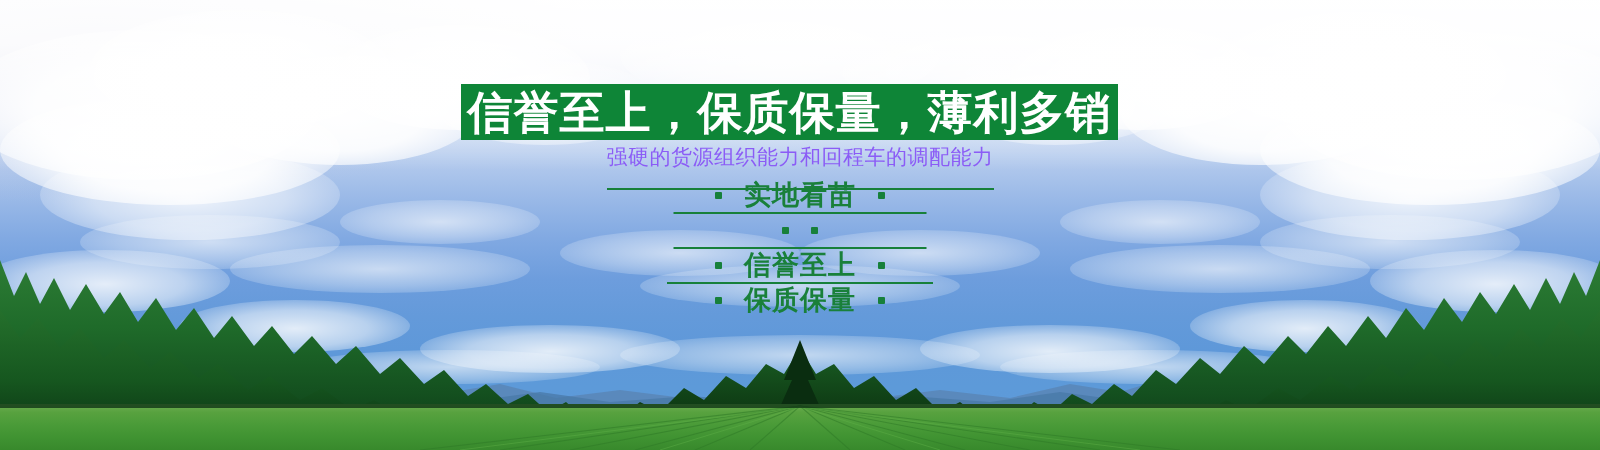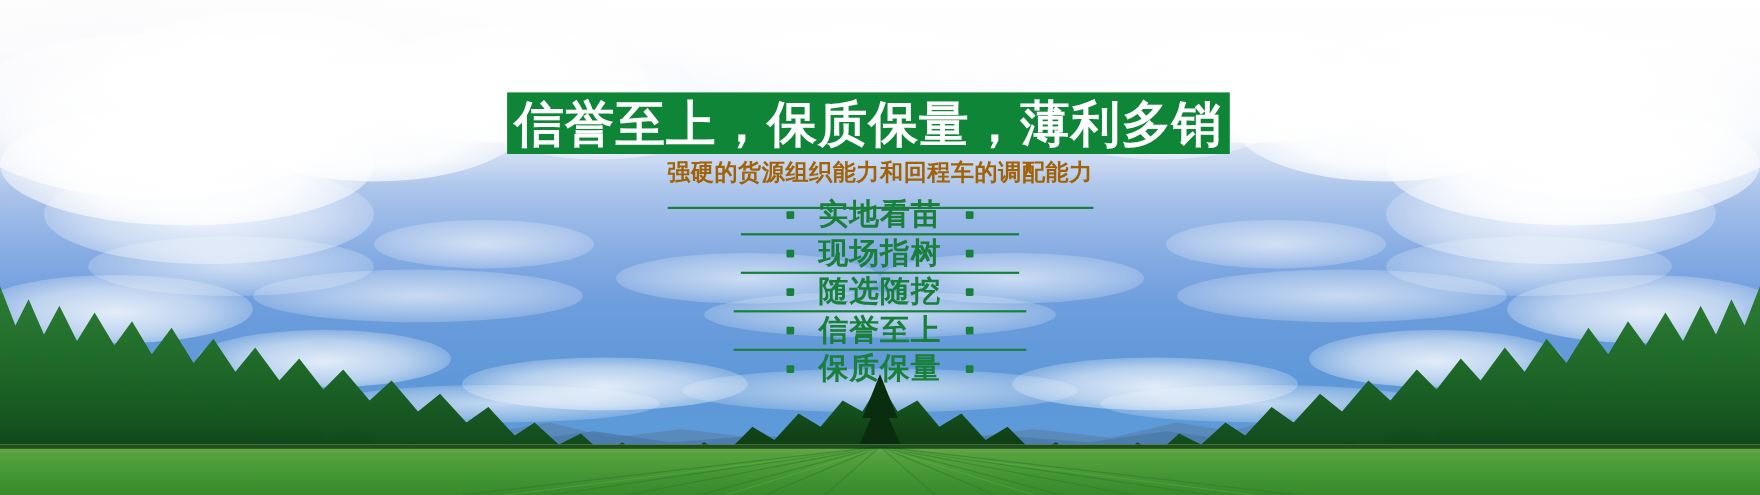--- a/index.html
+++ b/index.html
@@ -95,23 +95,23 @@
     font-family:"DejaVu Sans","Liberation Sans",sans-serif;
   }
 
   .subtitle-wrap {
     position:absolute;
     left:0; top:145px; width:1600px;
     text-align:center;
   }
   .subtitle {
     display:inline-block;
-    color:#a16207;
+    color:#8b5cf6;
     font-size:21px;
-    font-weight:bold;
+    font-weight:normal;
     letter-spacing:.5px;
     line-height:1.15;
     padding-bottom:19px;
     border-bottom:2px solid #17803a;
     white-space:nowrap;
   }
 
   .feature-list {
     position:absolute;
     left:0; top:178px;
@@ -325,47 +325,38 @@
           <span class="dot"></span>
           <span class="feature-text">实地看苗</span>
           <span class="dot"></span>
         </div>
         <span class="sep w4"></span>
       </div>
 
       <div class="feature-row">
         <div class="feature-inner">
           <span class="dot"></span>
-          <span class="feature-text">现场指树</span>
           <span class="dot"></span>
         </div>
         <span class="sep w4"></span>
       </div>
 
+
       <div class="feature-row">
         <div class="feature-inner">
           <span class="dot"></span>
-          <span class="feature-text">随选随挖</span>
+          <span class="feature-text">信誉至上</span>
           <span class="dot"></span>
         </div>
         <span class="sep w5"></span>
       </div>
 
       <div class="feature-row">
         <div class="feature-inner">
           <span class="dot"></span>
-          <span class="feature-text">信誉至上</span>
-          <span class="dot"></span>
-        </div>
-        <span class="sep w5"></span>
-      </div>
-
-      <div class="feature-row">
-        <div class="feature-inner">
-          <span class="dot"></span>
           <span class="feature-text">保质保量</span>
           <span class="dot"></span>
         </div>
 
       </div>
 
     </div>
   </div>
 </div>
 

